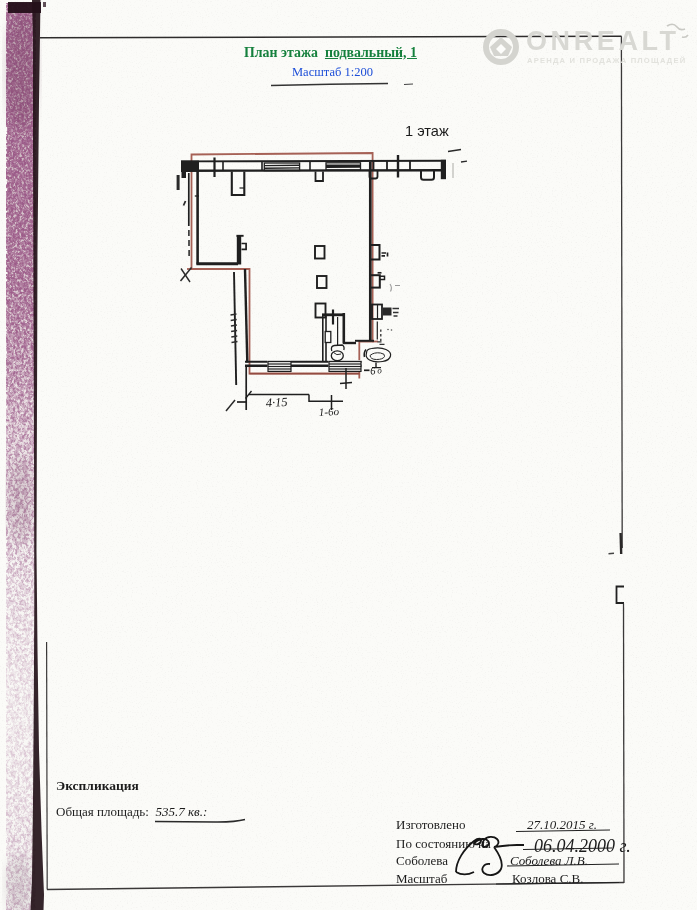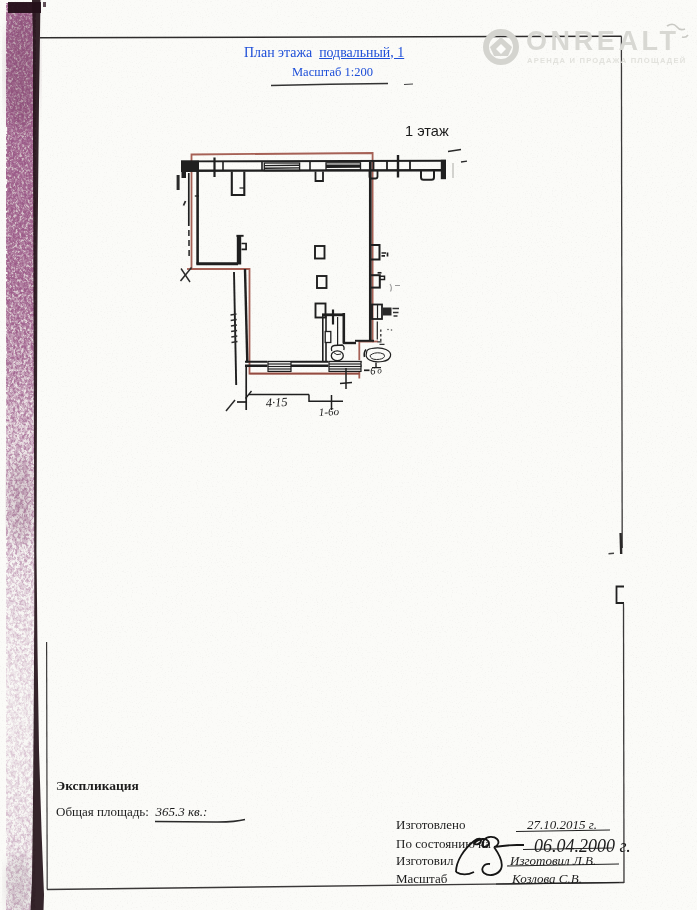--- a/index.html
+++ b/index.html
@@ -126,21 +126,21 @@
       <text x="57" y="43" font-family="Liberation Sans, sans-serif" font-size="7.6" letter-spacing="1.2" fill="#e2e2dd" font-weight="bold">АРЕНДА И ПРОДАЖА ПЛОЩАДЕЙ</text>
     </g>
 
 <g>
       <path d="M197,6 q6,-4 10,1 q3,4 8,2 m-3,8 q4,1 6,-2" fill="none" stroke="#c9c9c4" stroke-width="1.6"></path>
     </g>
 </svg>
 
 <div class="abs" style="left:526px;top:26px;font-family:'Liberation Sans',sans-serif;font-weight:bold;font-size:27px;letter-spacing:3.6px;color:#d8d8d3">ONREALT</div>
 
-<div class="abs" style="left:244px;top:44.5px;font-size:13.9px;font-weight:normal;color:#1d4ed8">План этажа&nbsp; <span style="text-decoration:underline">подвальный, 1</span></div>
+<div class="abs" style="left:244px;top:44.5px;font-size:13.9px;font-weight:bold;color:#15803d">План этажа&nbsp; <span style="text-decoration:underline">подвальный, 1</span></div>
 
 <div class="abs" style="left:292px;top:65px;font-size:12.5px;color:#1d4ed8">Масштаб 1:200</div>
 
 <svg class="abs" style="left:260px;top:78px" width="160" height="12" viewBox="0 0 160 12">
 <g>
       <path d="M11,7.5 Q 70,6 128,5.5" fill="none" stroke="#333" stroke-width="1.3"></path>
 <line x1="144" y1="6.5" x2="153" y2="6" stroke="#444" stroke-width="1.2"></line>
     </g>
 </svg>
 
@@ -405,39 +405,39 @@
     </g>
 
 <g>
       <line x1="346" y1="368" x2="346" y2="389" stroke="#1f1f1f" stroke-width="1.5"></line>
 <line x1="340" y1="383.5" x2="352" y2="382.5" stroke="#1f1f1f" stroke-width="1.5"></line>
     </g>
 </svg>
 
 <div class="abs" style="left:56px;top:778px;font-size:13.5px;font-weight:bold;color:#1c1c1c">Экспликация</div>
 
-<div class="abs" style="left:56px;top:804px;font-size:13px;color:#1c1c1c">Общая площадь:&nbsp; <span style="font-style:italic">365.3 кв.:</span></div>
+<div class="abs" style="left:56px;top:804px;font-size:13px;color:#1c1c1c">Общая площадь:&nbsp; <span style="font-style:italic">535.7 кв.:</span></div>
 
 <svg class="abs" style="left:150px;top:812px" width="110" height="14" viewBox="0 0 110 14">
 <g>
       <path d="M5,9.5 L65,10 Q 85,10.2 95,7.5" fill="none" stroke="#2a2a2a" stroke-width="1.3"></path>
     </g>
 </svg>
 
 <div class="abs" style="left:396px;top:817px;font-size:13px;color:#1c1c1c">Изготовлено</div>
 <div class="abs" style="left:527px;top:817px;font-size:13px;font-style:italic;color:#1c1c1c">27.10.2015 г.</div>
 
 <div class="abs" style="left:396px;top:836px;font-size:13px;color:#1c1c1c">По состоянию на</div>
 <div class="abs" style="left:534px;top:836px;font-size:18px;font-style:italic;color:#1c1c1c">06.04.2000 г.</div>
 
-<div class="abs" style="left:396px;top:853px;font-size:13px;color:#1c1c1c">Изготовил</div>
-<div class="abs" style="left:510px;top:853px;font-size:13px;font-style:italic;color:#1c1c1c">Изготовил Л.В.</div>
+<div class="abs" style="left:396px;top:853px;font-size:13px;color:#1c1c1c">Соболева</div>
+<div class="abs" style="left:510px;top:853px;font-size:13px;font-style:italic;color:#1c1c1c">Соболева Л.В.</div>
 
 <div class="abs" style="left:396px;top:871px;font-size:13px;color:#1c1c1c">Масштаб</div>
-<div class="abs" style="left:512px;top:871px;font-size:13px;font-style:italic;color:#1c1c1c">Козлова С.В.</div>
+<div class="abs" style="left:512px;top:871px;font-size:13px;color:#1c1c1c">Козлова С.В.</div>
 
 <svg class="abs" style="left:380px;top:800px" width="317" height="100" viewBox="0 0 317 100">
 <g>
 <line x1="136" y1="31.5" x2="230" y2="30" stroke="#222" stroke-width="1.2"></line>
 <line x1="143" y1="49.5" x2="232" y2="48" stroke="#222" stroke-width="1.2"></line>
 <line x1="127" y1="66" x2="239" y2="64" stroke="#222" stroke-width="1.2"></line>
 <line x1="116" y1="84" x2="239" y2="82.5" stroke="#222" stroke-width="1.2"></line>
 </g>
 
 <g>

